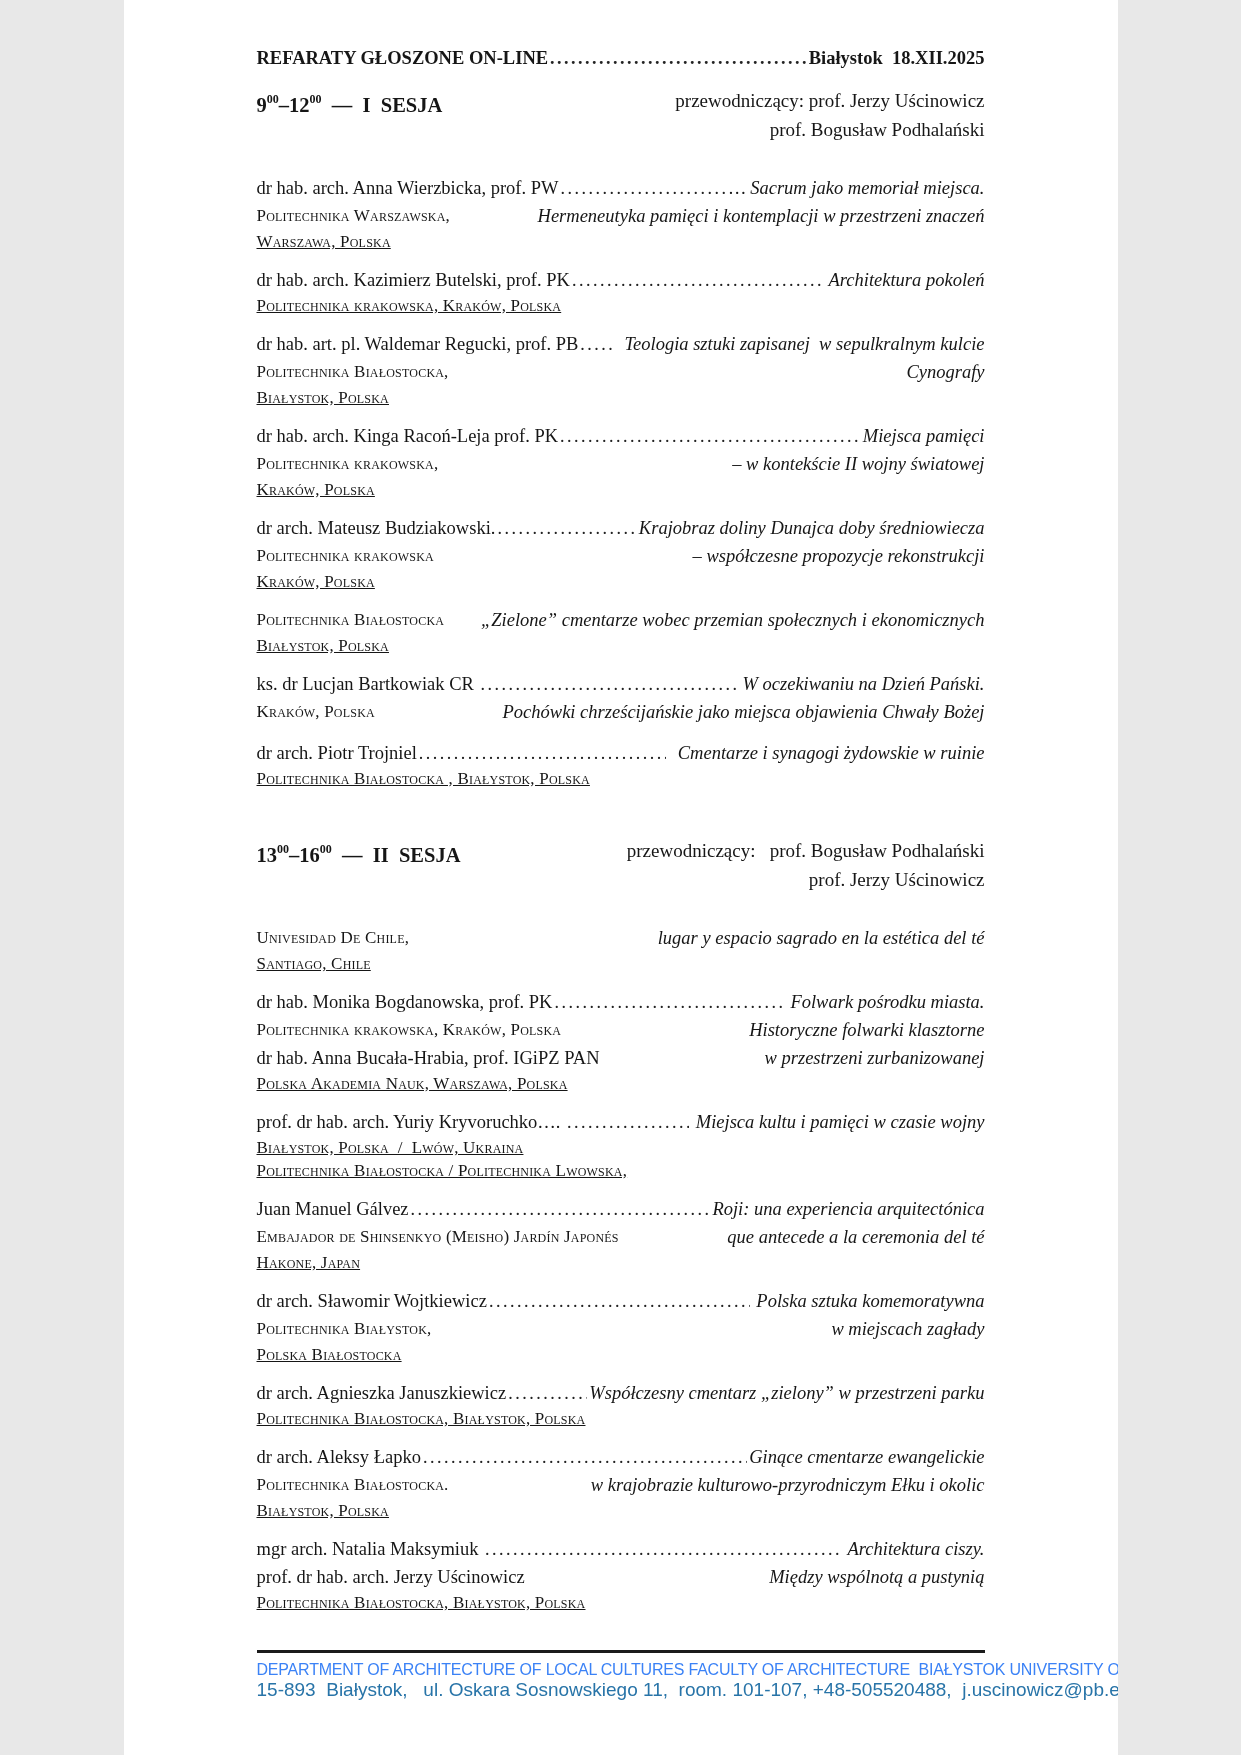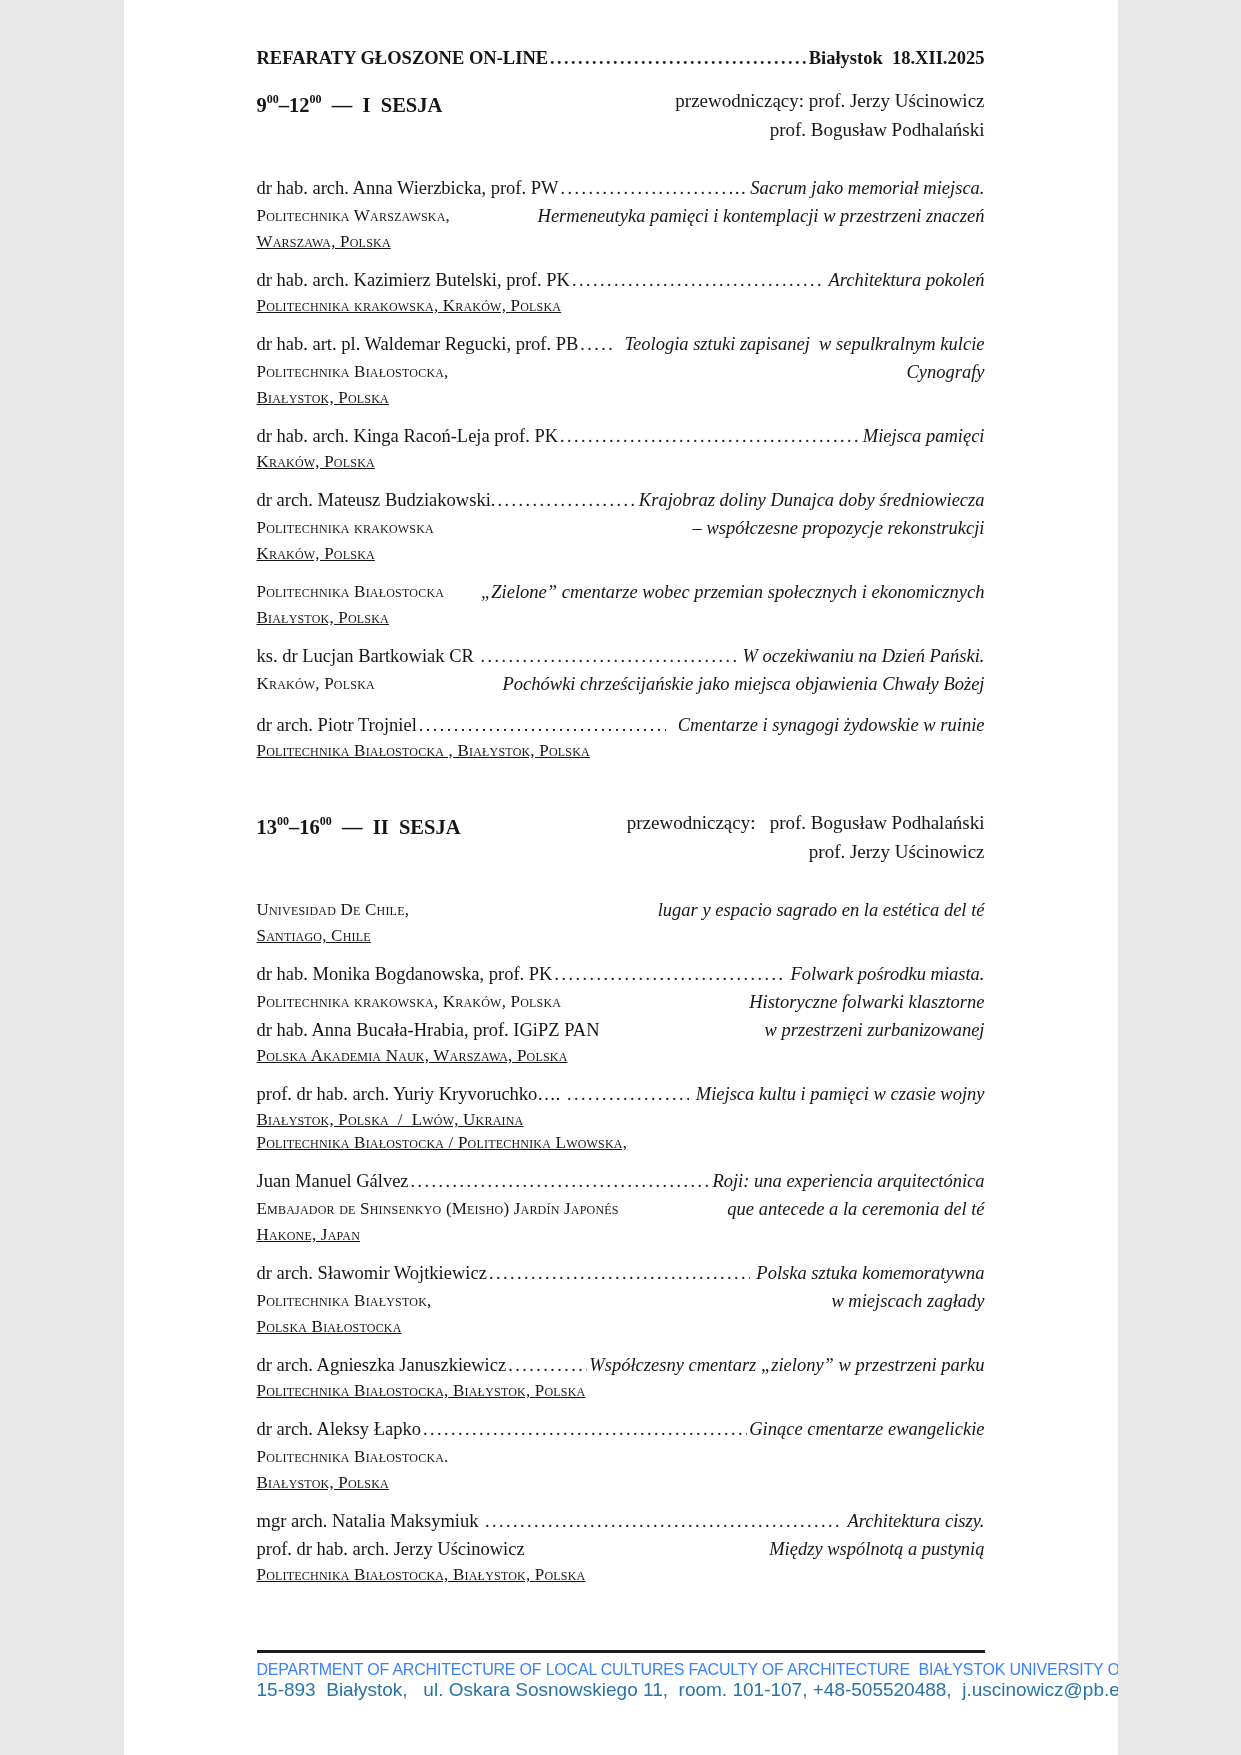--- a/index.html
+++ b/index.html
@@ -102,20 +102,24 @@
             <div class="row sm">
               <span class="inst">Białystok, Polska</span>
             </div>
           </div>
           <div class="entry">
             <div class="row">
               <span class="name">dr hab. arch. Kinga Racoń-Leja prof. PK</span>
               <span class="dots"></span>
               <span class="title">Miejsca pamięci</span>
             </div>
+            <div class="row">
+              <span class="inst">Politechnika krakowska,</span>
+              <span class="title">– w kontekście II wojny światowej</span>
+            </div>
             <div class="row sm">
               <span class="inst">Kraków, Polska</span>
             </div>
           </div>
           <div class="entry">
             <div class="row">
               <span class="name">dr arch. Mateusz Budziakowski.</span>
               <span class="dots"></span>
               <span class="title">Krajobraz doliny Dunajca doby średniowiecza</span>
             </div>
@@ -248,20 +252,21 @@
             </div>
           </div>
           <div class="entry">
             <div class="row">
               <span class="name">dr arch. Aleksy Łapko</span>
               <span class="dots"></span>
               <span class="title">Ginące cmentarze ewangelickie</span>
             </div>
             <div class="row">
               <span class="inst">Politechnika Białostocka.</span>
+              <span class="title">w krajobrazie kulturowo-przyrodniczym Ełku i okolic</span>
             </div>
             <div class="row sm">
               <span class="inst">Białystok, Polska</span>
             </div>
           </div>
           <div class="entry">
             <div class="row">
               <span class="name">mgr arch. Natalia Maksymiuk </span>
               <span class="dots"></span>
               <span class="title"> Architektura ciszy.</span>

